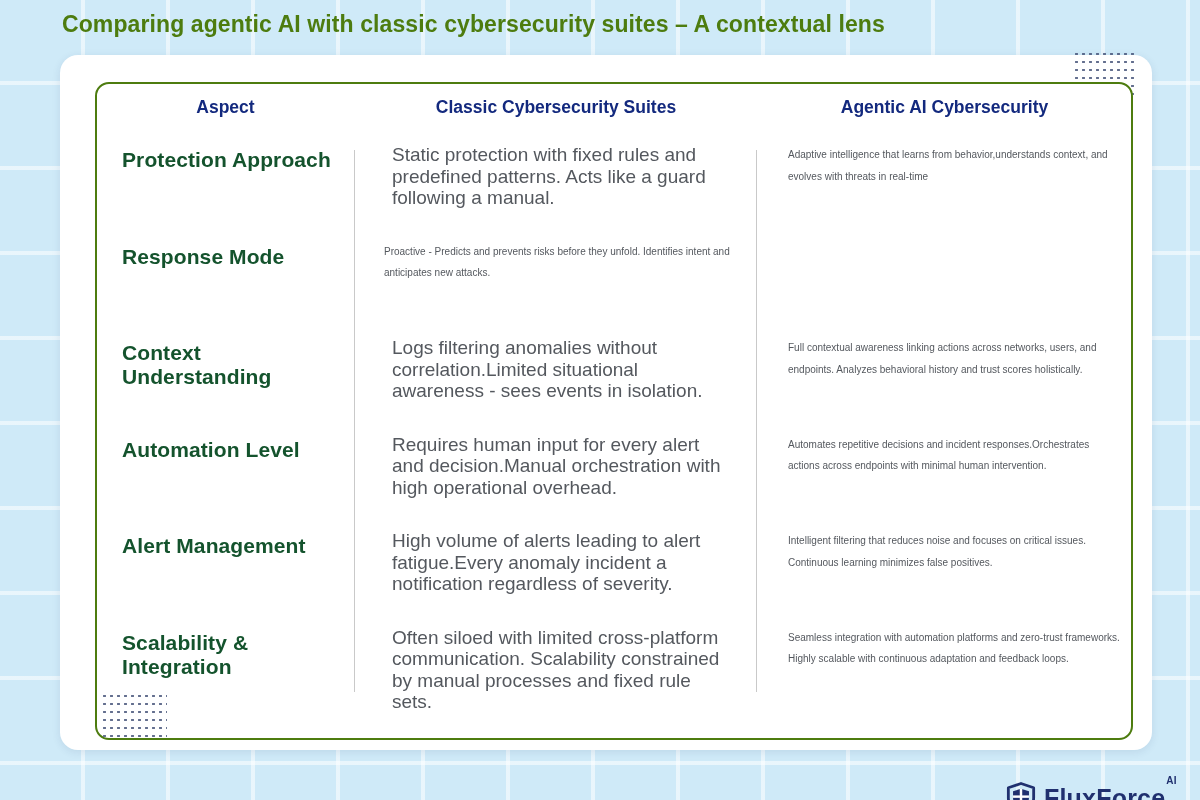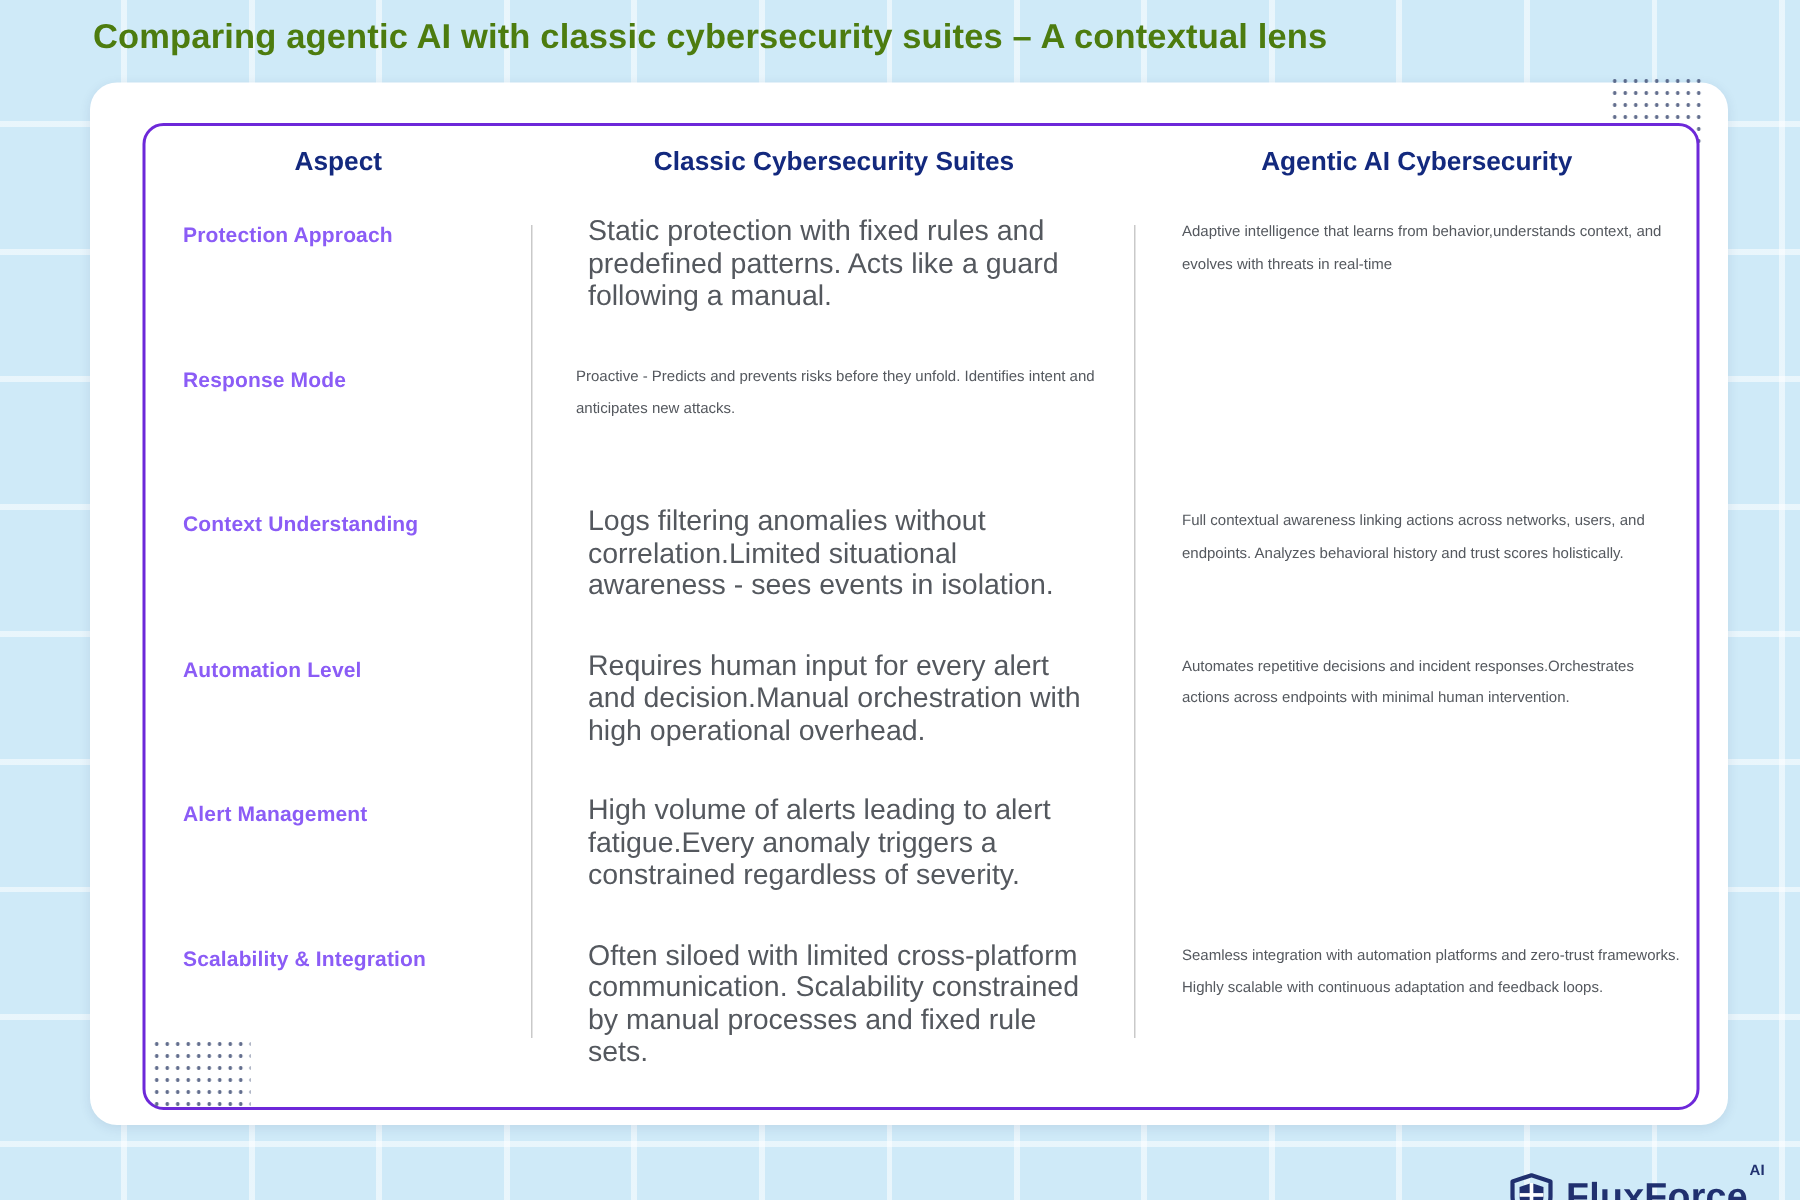--- a/index.html
+++ b/index.html
@@ -30,40 +30,40 @@
     position:absolute;
     background-image: radial-gradient(circle, #47557a 1.1px, transparent 1.4px);
     background-size:7px 8px;
     opacity:.85;
   }
   .dots-top-right { left:1073px; top:50px; width:64px; height:50px; z-index:2; }
   .dots-bottom-left { left:101px; top:692px; width:66px; height:46px; z-index:4; }
 
   .table-card {
     position:absolute; left:95px; top:82px; width:1038px; height:658px;
-    background:#ffffff; border:2px solid #6d28d9; border-radius:14px;
+    background:#ffffff; border:2px solid #4d7c0f; border-radius:14px;
     z-index:3;
   }
 
   .header-row {
     display:grid; grid-template-columns:257px 404px 373px;
     padding-top:13px;
   }
   .header-cell {
     text-align:center; font-size:17.5px; font-weight:700; color:#13297e;
   }
 
   .rows { position:absolute; left:0; top:58px; width:100%; }
   .row {
     display:grid; grid-template-columns:257px 404px 373px;
     height:96.5px;
   }
   .aspect-cell {
     padding:6px 10px 0 25px;
-    color:#8b5cf6; font-size:14px; font-weight:700; letter-spacing:.1px;
+    color:#14532d; font-size:21px; font-weight:700; letter-spacing:.1px;
   }
   .classic-cell {
     padding:2px 36px 0 38px;
     color:#54585e; font-size:19px; line-height:21.5px;
   }
   .agentic-cell {
     padding:2px 8px 0 30px;
     color:#54585e; font-size:10px; line-height:21.5px;
   }
 
@@ -119,21 +119,22 @@
       <div class="classic-cell">Logs filtering anomalies without correlation.Limited situational awareness - sees events in isolation.</div>
       <div class="agentic-cell">Full contextual awareness linking actions across networks, users, and endpoints. Analyzes behavioral history and trust scores holistically.</div>
     </div>
     <div class="row">
       <div class="aspect-cell">Automation Level</div>
       <div class="classic-cell">Requires human input for every alert and decision.Manual orchestration with high operational overhead.</div>
       <div class="agentic-cell">Automates repetitive decisions and incident responses.Orchestrates actions across endpoints with minimal human intervention.</div>
     </div>
     <div class="row">
       <div class="aspect-cell">Alert Management</div>
-      <div class="classic-cell">High volume of alerts leading to alert fatigue.Every anomaly triggers a constrained regardless of severity.</div>
+      <div class="classic-cell">High volume of alerts leading to alert fatigue.Every anomaly incident a notification regardless of severity.</div>
+      <div class="agentic-cell">Intelligent filtering that reduces noise and focuses on critical issues. Continuous learning minimizes false positives.</div>
     </div>
     <div class="row">
       <div class="aspect-cell">Scalability &amp; Integration</div>
       <div class="classic-cell">Often siloed with limited cross-platform communication. Scalability constrained by manual processes and fixed rule sets.</div>
       <div class="agentic-cell">Seamless integration with automation platforms and zero-trust frameworks. Highly scalable with continuous adaptation and feedback loops.</div>
     </div>
   </div>
 </div>
 
 <div class="dots dots-bottom-left"></div>

